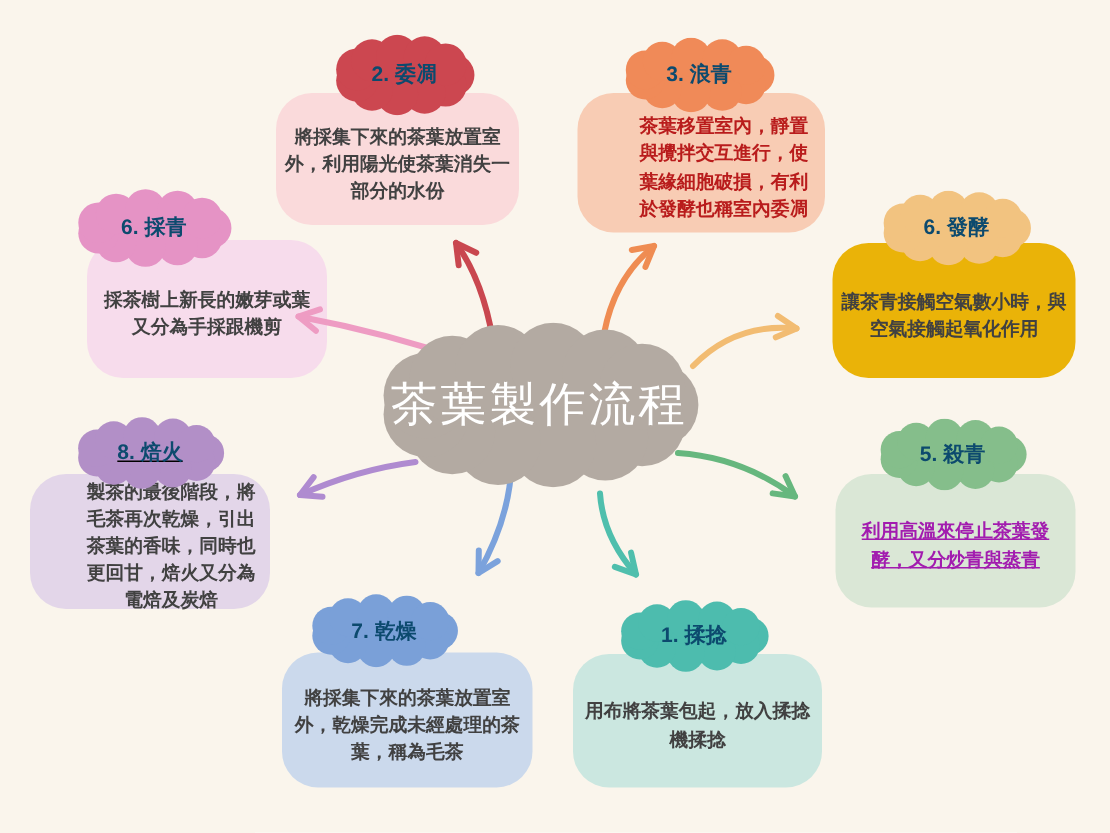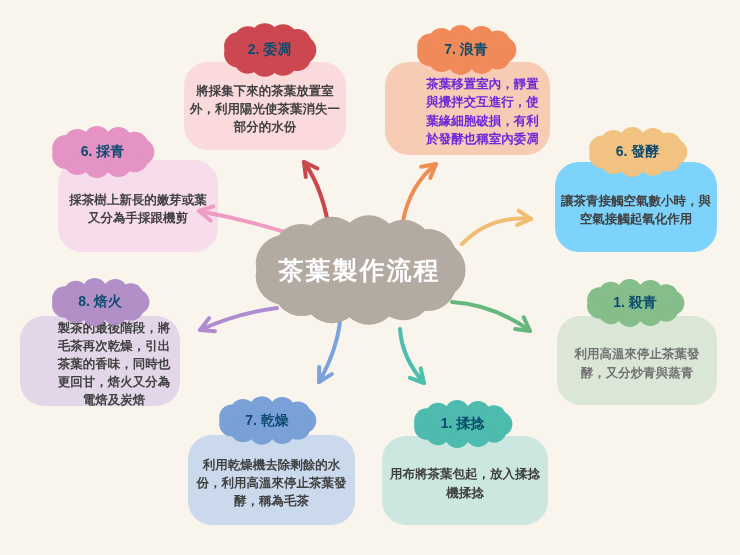--- a/index.html
+++ b/index.html
@@ -19,41 +19,41 @@
     position:absolute;z-index:1;
     display:flex;align-items:center;justify-content:center;
   }
   .cloud svg{position:absolute;left:0;top:0;}
   .cloud-label{
     position:relative;z-index:2;color:#0c4a6e;font-weight:700;font-size:14px;
     white-space:nowrap;
   }
   .center .cloud{z-index:3;}
   .center-title{
-    position:relative;z-index:4;color:#FFFFFF;font-weight:700;font-size:25px;
+    position:relative;z-index:4;color:#FFFFFF;font-weight:400;font-size:31px;
     letter-spacing:2px;white-space:nowrap;
   }
   .arrows{position:absolute;left:0;top:0;width:740px;height:555px;z-index:2;pointer-events:none;}
   
   .s1 .box{left:22px;top:160px;width:160px;height:92px;}
   .s1 .cloud{left:50px;top:126px;width:105px;height:52px;}
   .s2 .box{left:184px;top:62px;width:162px;height:88px;}
   .s2 .cloud{left:222px;top:23px;width:95px;height:54px;}
   .s3 .box{left:385px;top:62px;width:165px;height:93px;}
   .s3 .cloud{left:415px;top:25px;width:102px;height:50px;}
   .s4 .box{left:555px;top:162px;width:162px;height:90px;}
   .s4 .cloud{left:587px;top:127px;width:101px;height:50px;}
   .s5 .box{left:557px;top:316px;width:160px;height:89px;}
   .s5 .cloud{left:585px;top:279px;width:100px;height:48px;}
   .s6 .box{left:382px;top:436px;width:166px;height:89px;}
   .s6 .cloud{left:412px;top:400px;width:101px;height:48px;}
   .s7 .box{left:188px;top:435px;width:167px;height:90px;}
-  .s7 .cloud{left:217px;top:396px;width:100px;height:49px;}
+  .s7 .cloud{left:206px;top:396px;width:100px;height:49px;}
   .s8 .box{left:20px;top:316px;width:160px;height:90px;}
-  .s8 .cloud{left:50px;top:278px;width:100px;height:48px;}
+  .s8 .cloud{left:50px;top:278px;width:100px;height:48px;text-decoration:underline;}
   .center .cloud{left:252px;top:215px;width:215px;height:110px;}
 </style>
 </head>
 <body>
 
 <div class="canvas" style="background: rgb(250, 245, 236);">
 
   <div class="step s1">
     <div class="box" style="background: rgb(247, 220, 236); color: rgb(65, 65, 65); margin-left: 36px;">
         <span>採茶樹上新長的嫩芽或葉又分為手採跟機剪</span>
@@ -92,43 +92,43 @@
           <circle cx="16.1" cy="23.3" r="14.0" fill="#CC4750"></circle>
           <circle cx="26.0" cy="17.2" r="14.0" fill="#CC4750"></circle>
           <circle cx="42.8" cy="14.2" r="14.0" fill="#CC4750"></circle>
           <circle cx="61.1" cy="15.2" r="14.0" fill="#CC4750"></circle>
           <circle cx="75.1" cy="20.0" r="14.0" fill="#CC4750"></circle>
         </svg>
         <span class="cloud-label">2. 委凋</span>
       </div>
   </div>
   <div class="step s3">
-    <div class="box" style="background: rgb(248, 204, 180); color: #6d28d9; padding-left: 36px;">
+    <div class="box" style="background: rgb(248, 204, 180); color: #b91c1c; padding-left: 36px;">
         <span>茶葉移置室內，靜置與攪拌交互進行，使葉緣細胞破損，有利於發酵也稱室內委凋</span>
       </div>
     <div class="cloud">
         <svg width="102" height="50" viewBox="0 0 102 50" xmlns="http://www.w3.org/2000/svg">
           <ellipse cx="51" cy="25" rx="44.5" ry="19.15" fill="#F08A58"></ellipse>
           <circle cx="88.3" cy="25.0" r="13.0" fill="#F08A58"></circle>
           <circle cx="82.4" cy="31.5" r="13.0" fill="#F08A58"></circle>
           <circle cx="66.5" cy="35.9" r="13.0" fill="#F08A58"></circle>
           <circle cx="45.7" cy="36.9" r="13.0" fill="#F08A58"></circle>
           <circle cx="26.5" cy="34.1" r="13.0" fill="#F08A58"></circle>
           <circle cx="15.2" cy="28.4" r="13.0" fill="#F08A58"></circle>
           <circle cx="15.2" cy="21.6" r="13.0" fill="#F08A58"></circle>
           <circle cx="26.5" cy="15.9" r="13.0" fill="#F08A58"></circle>
           <circle cx="45.7" cy="13.1" r="13.0" fill="#F08A58"></circle>
           <circle cx="66.5" cy="14.1" r="13.0" fill="#F08A58"></circle>
           <circle cx="82.4" cy="18.5" r="13.0" fill="#F08A58"></circle>
         </svg>
-        <span class="cloud-label">7. 浪青</span>
+        <span class="cloud-label">3. 浪青</span>
       </div>
   </div>
   <div class="step s4">
-    <div class="box" style="background: #7dd3fc; color: rgb(65, 65, 65);">
+    <div class="box" style="background: #eab308; color: rgb(65, 65, 65);">
         <span>讓茶青接觸空氣數小時，與空氣接觸起氧化作用</span>
       </div>
     <div class="cloud">
         <svg width="101" height="50" viewBox="0 0 101 50" xmlns="http://www.w3.org/2000/svg">
           <ellipse cx="50.5" cy="25" rx="44" ry="19.15" fill="#F2C380"></ellipse>
           <circle cx="87.3" cy="25.0" r="13.0" fill="#F2C380"></circle>
           <circle cx="81.5" cy="31.5" r="13.0" fill="#F2C380"></circle>
           <circle cx="65.8" cy="35.9" r="13.0" fill="#F2C380"></circle>
           <circle cx="45.3" cy="36.9" r="13.0" fill="#F2C380"></circle>
           <circle cx="26.4" cy="34.1" r="13.0" fill="#F2C380"></circle>
@@ -136,39 +136,39 @@
           <circle cx="15.1" cy="21.6" r="13.0" fill="#F2C380"></circle>
           <circle cx="26.4" cy="15.9" r="13.0" fill="#F2C380"></circle>
           <circle cx="45.3" cy="13.1" r="13.0" fill="#F2C380"></circle>
           <circle cx="65.8" cy="14.1" r="13.0" fill="#F2C380"></circle>
           <circle cx="81.5" cy="18.5" r="13.0" fill="#F2C380"></circle>
         </svg>
         <span class="cloud-label">6. 發酵</span>
       </div>
   </div>
   <div class="step s5">
-    <div class="box" style="background: rgb(218, 231, 214); color: #737373;">
+    <div class="box" style="background: rgb(218, 231, 214); color: #a21caf; text-decoration: underline;">
         <span>利用高溫來停止茶葉發酵，又分炒青與蒸青</span>
       </div>
     <div class="cloud">
         <svg width="100" height="48" viewBox="0 0 100 48" xmlns="http://www.w3.org/2000/svg">
           <ellipse cx="50" cy="24" rx="43.760000000000005" ry="18.384" fill="#85BE8B"></ellipse>
           <circle cx="86.9" cy="24.0" r="12.5" fill="#85BE8B"></circle>
           <circle cx="81.0" cy="30.2" r="12.5" fill="#85BE8B"></circle>
           <circle cx="65.3" cy="34.5" r="12.5" fill="#85BE8B"></circle>
           <circle cx="44.7" cy="35.4" r="12.5" fill="#85BE8B"></circle>
           <circle cx="25.8" cy="32.7" r="12.5" fill="#85BE8B"></circle>
           <circle cx="14.6" cy="27.2" r="12.5" fill="#85BE8B"></circle>
           <circle cx="14.6" cy="20.8" r="12.5" fill="#85BE8B"></circle>
           <circle cx="25.8" cy="15.3" r="12.5" fill="#85BE8B"></circle>
           <circle cx="44.7" cy="12.6" r="12.5" fill="#85BE8B"></circle>
           <circle cx="65.3" cy="13.5" r="12.5" fill="#85BE8B"></circle>
           <circle cx="81.0" cy="17.8" r="12.5" fill="#85BE8B"></circle>
         </svg>
-        <span class="cloud-label">1. 殺青</span>
+        <span class="cloud-label">5. 殺青</span>
       </div>
   </div>
   <div class="step s6">
     <div class="box" style="background: rgb(203, 231, 224); color: rgb(65, 65, 65);">
         <span>用布將茶葉包起，放入揉捻機揉捻</span>
       </div>
     <div class="cloud">
         <svg width="101" height="48" viewBox="0 0 101 48" xmlns="http://www.w3.org/2000/svg">
           <ellipse cx="50.5" cy="24" rx="44.260000000000005" ry="18.384" fill="#4DBCAE"></ellipse>
           <circle cx="87.9" cy="24.0" r="12.5" fill="#4DBCAE"></circle>
@@ -181,21 +181,21 @@
           <circle cx="26.0" cy="15.3" r="12.5" fill="#4DBCAE"></circle>
           <circle cx="45.2" cy="12.6" r="12.5" fill="#4DBCAE"></circle>
           <circle cx="66.0" cy="13.5" r="12.5" fill="#4DBCAE"></circle>
           <circle cx="82.0" cy="17.8" r="12.5" fill="#4DBCAE"></circle>
         </svg>
         <span class="cloud-label">1. 揉捻</span>
       </div>
   </div>
   <div class="step s7">
     <div class="box" style="background: rgb(203, 217, 236); color: rgb(65, 65, 65);">
-        <span>利用乾燥機去除剩餘的水份，利用高溫來停止茶葉發酵，稱為毛茶</span>
+        <span>將採集下來的茶葉放置室外，乾燥完成未經處理的茶葉，稱為毛茶</span>
       </div>
     <div class="cloud">
         <svg width="100" height="49" viewBox="0 0 100 49" xmlns="http://www.w3.org/2000/svg">
           <ellipse cx="50" cy="24.5" rx="43.629999999999995" ry="18.767" fill="#7AA0D8"></ellipse>
           <circle cx="86.6" cy="24.5" r="12.7" fill="#7AA0D8"></circle>
           <circle cx="80.8" cy="30.9" r="12.7" fill="#7AA0D8"></circle>
           <circle cx="65.2" cy="35.2" r="12.7" fill="#7AA0D8"></circle>
           <circle cx="44.8" cy="36.1" r="12.7" fill="#7AA0D8"></circle>
           <circle cx="26.0" cy="33.4" r="12.7" fill="#7AA0D8"></circle>
           <circle cx="14.9" cy="27.8" r="12.7" fill="#7AA0D8"></circle>

